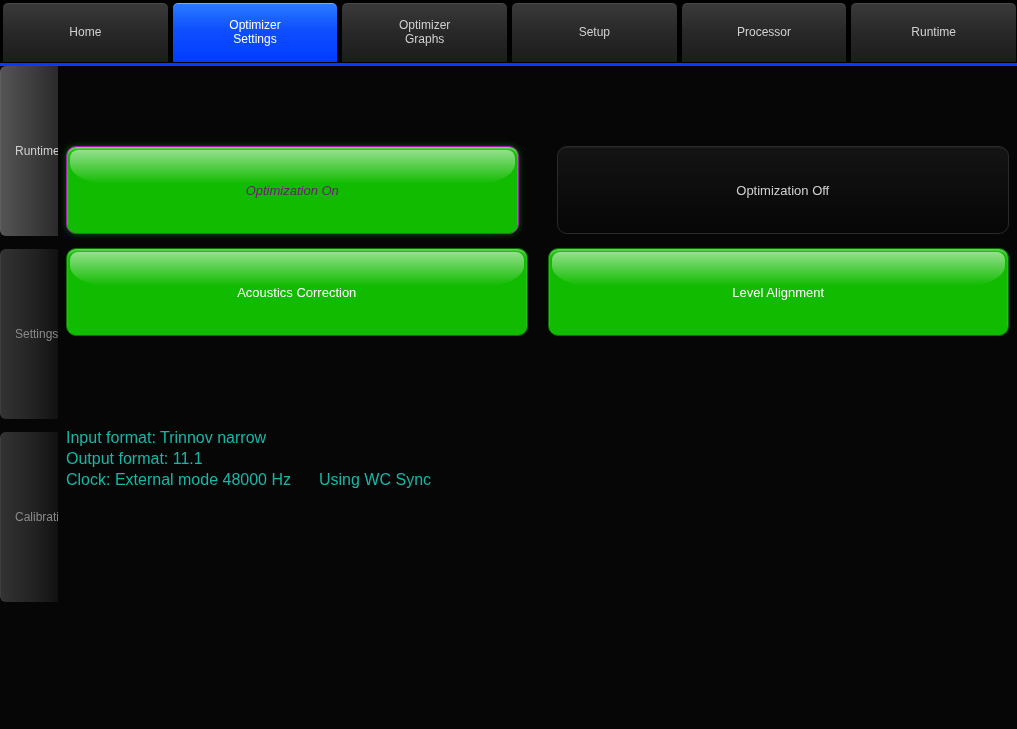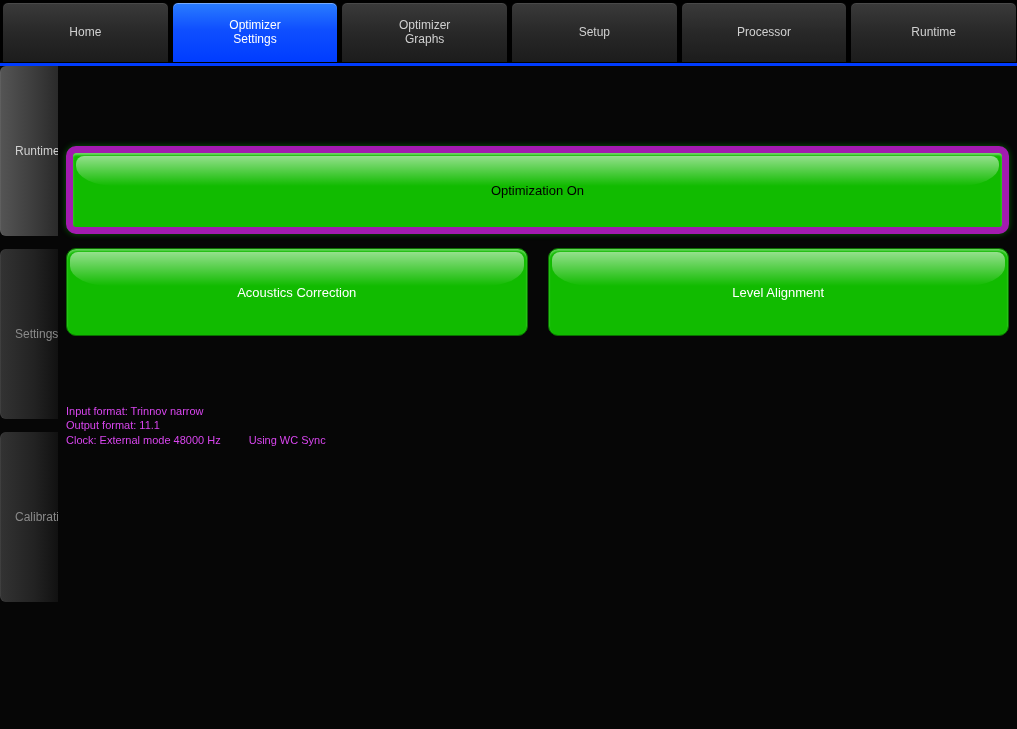--- a/index.html
+++ b/index.html
@@ -97,23 +97,24 @@
     border-radius: 10px;
     display: flex;
     align-items: center;
     justify-content: center;
     font-size: 13px;
     cursor: pointer;
     position: relative;
   }
   .big-btn.on {
     background: #11bb00;
-    color: #000000;
-    border: 7px solid #a21caf;
+    color: #701a75;
+    border: 1px solid #a21caf;
     box-shadow: 0 0 6px rgba(0,255,0,0.35), inset 0 2px 2px rgba(255,255,255,0.4);
+    font-style: italic;
   }
   .big-btn.on::before {
     content: "";
     position: absolute;
     top: 3px; left: 3px; right: 3px;
     height: 40%;
     border-radius: 8px 8px 40px 40px / 8px 8px 20px 20px;
     background: linear-gradient(to bottom, rgba(255,255,255,0.55), rgba(255,255,255,0));
     pointer-events: none;
   }
@@ -151,23 +152,23 @@
     position: absolute;
     top: 3px; left: 3px; right: 3px;
     height: 40%;
     border-radius: 8px 8px 40px 40px / 8px 8px 20px 20px;
     background: linear-gradient(to bottom, rgba(255,255,255,0.55), rgba(255,255,255,0));
     pointer-events: none;
   }
 
   
   .status {
-    margin-top: 68px;
-    font-size: 11px;
-    color: #d946ef;
+    margin-top: 92px;
+    font-size: 16px;
+    color: #14b8a6;
     line-height: 1.3;
   }
   .status .clockline span.gap { display:inline-block; width: 28px; }
 </style>
 </head>
 <body>
 
 <div class="topnav">
   <div class="top-tab">Home</div>
   <div class="top-tab active">Optimizer
@@ -184,20 +185,21 @@
 
   <div class="sidebar">
     <div class="side-tab active">Runtime</div>
     <div class="side-tab dim">Settings</div>
     <div class="side-tab dim">Calibration</div>
   </div>
 
   <div class="content">
     <div class="big-row">
       <div class="big-btn on">Optimization On</div>
+      <div class="big-btn off">Optimization Off</div>
     </div>
     <div class="small-row">
       <div class="small-btn">Acoustics Correction</div>
       <div class="small-btn">Level Alignment</div>
     </div>
 
     <div class="status">
       <div>Input format: Trinnov narrow</div>
       <div>Output format: 11.1</div>
       <div class="clockline">

